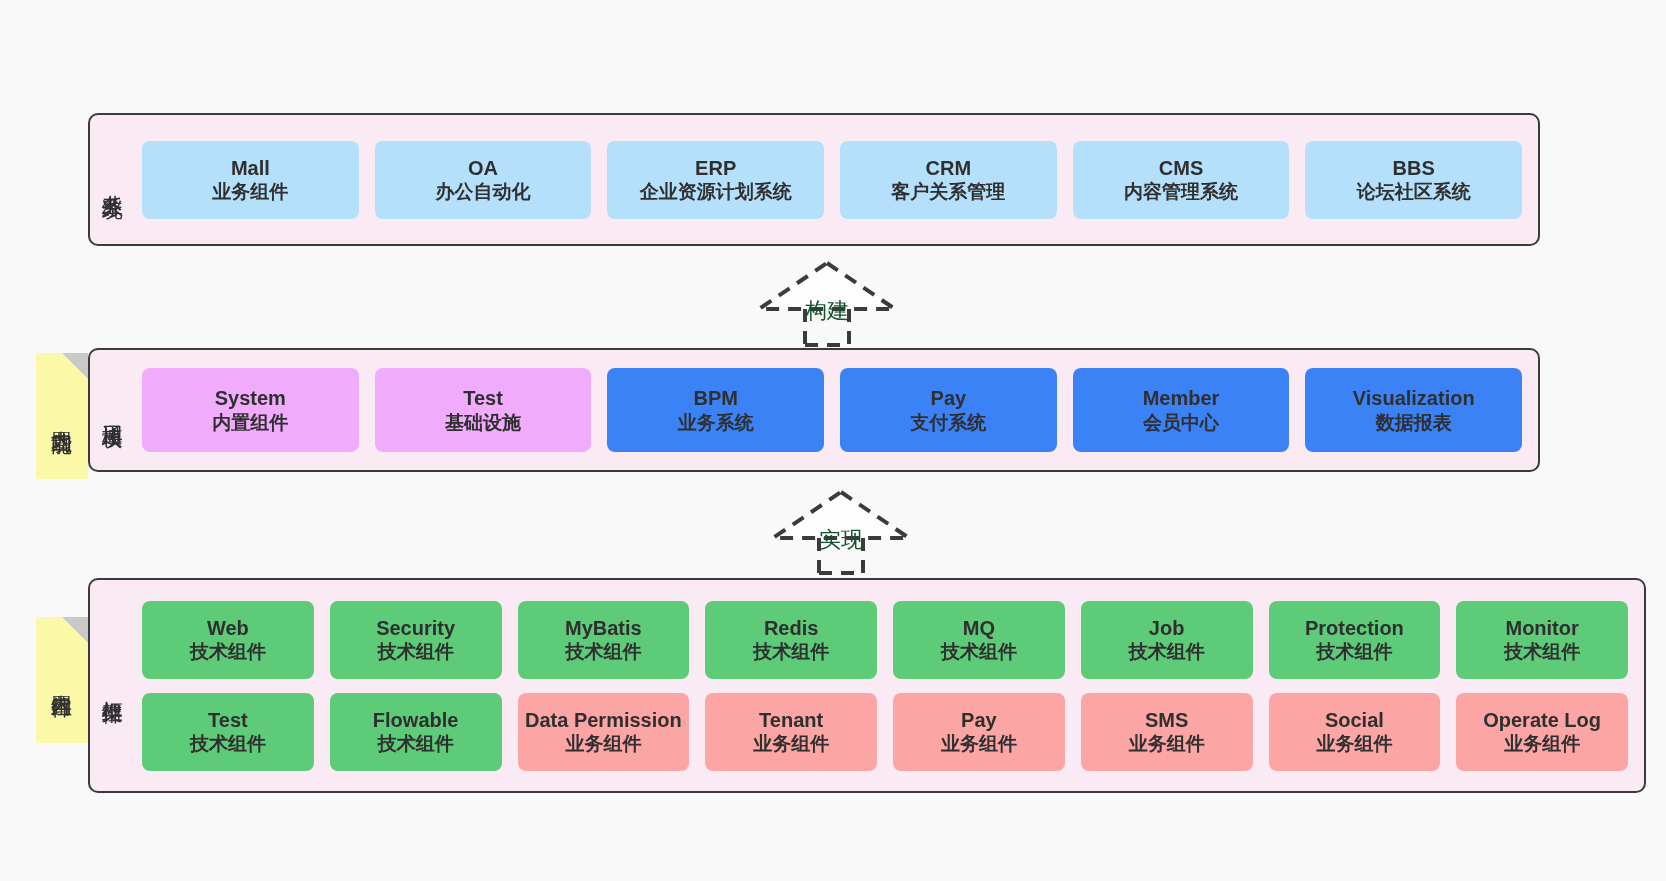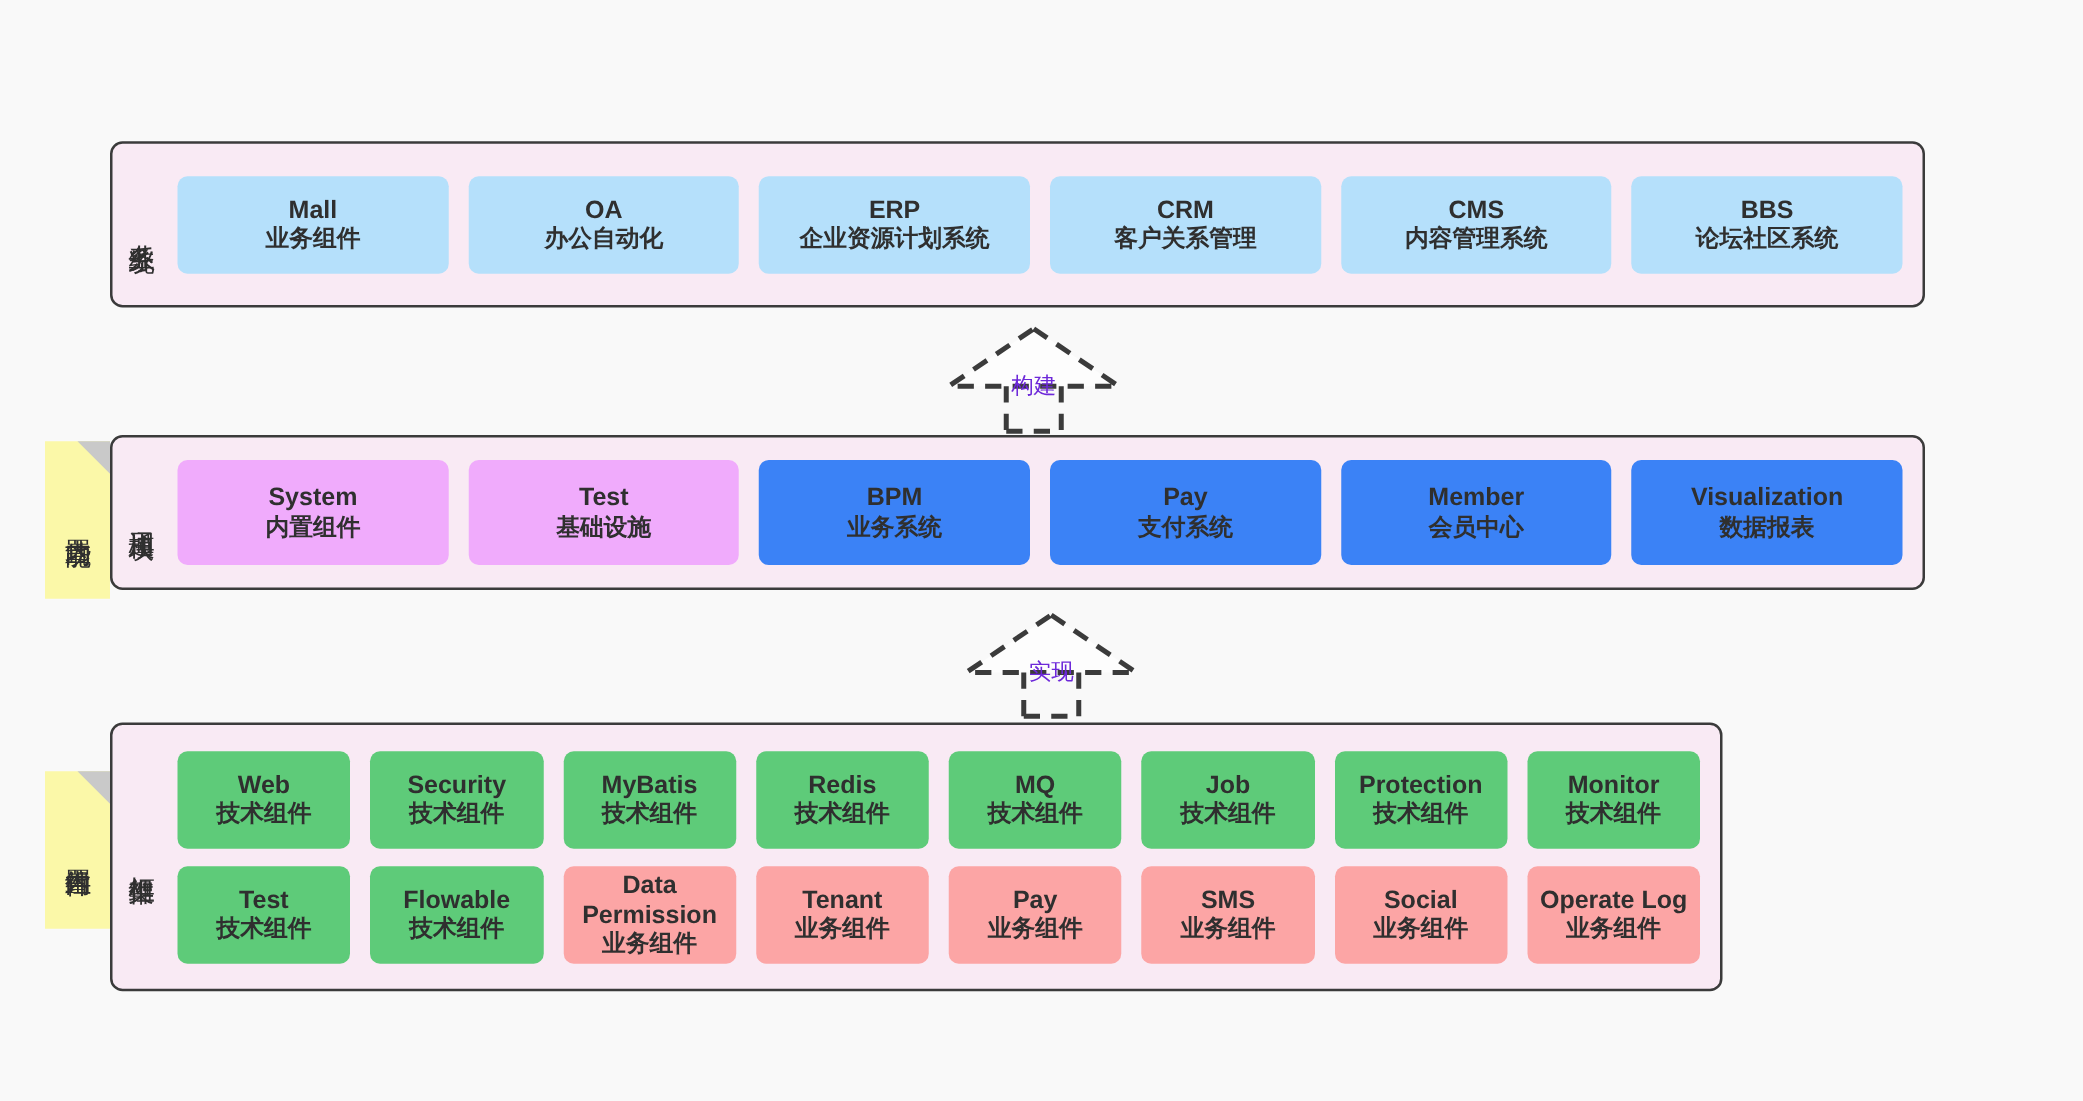--- a/index.html
+++ b/index.html
@@ -120,22 +120,22 @@
 
   
   .connector {
     position: absolute;
   }
   .connector svg { display: block; overflow: visible; }
   .connector .conn-label {
     position: absolute;
     left: 50%;
     transform: translateX(-50%);
-    font-size: 18px;
-    color: #6d28d9;
+    font-size: 22px;
+    color: #14532d;
     background: transparent;
     white-space: nowrap;
   }
 </style>
 </head>
 <body>
 
 <div id="canvas">
 
   <div class="section" id="section-business" style="left:88px; top:113px; width:1452px; height:133px;">
@@ -223,21 +223,21 @@
       <path d="M 48 48 L 48 85 M 92 48 L 92 85 M 48 83 L 92 83" fill="none" stroke="#3b3b3b" stroke-width="4" stroke-dasharray="13,9"></path>
     </svg>
     <span class="conn-label" style="top:35px;">实现</span>
   </div>
 
   <div class="note" id="note-framework" style="left:36px; top:617px; width:52px; height:126px;">
     <span>内置组件</span>
     <span class="fold"></span>
   </div>
 
-  <div class="section" id="section-framework" style="left:88px; top:578px; width:1290px; height:215px;">
+  <div class="section" id="section-framework" style="left:88px; top:578px; width:1558px; height:215px;">
     <div class="section-label">框架组件</div>
     <div class="section-body">
       <div class="row" id="row-frame-1">
           <div class="card h-frame c-green">
             <div class="title">Web</div>
             <div class="sub">技术组件</div>
           </div>
           <div class="card h-frame c-green">
             <div class="title">Security</div>
             <div class="sub">技术组件</div>

